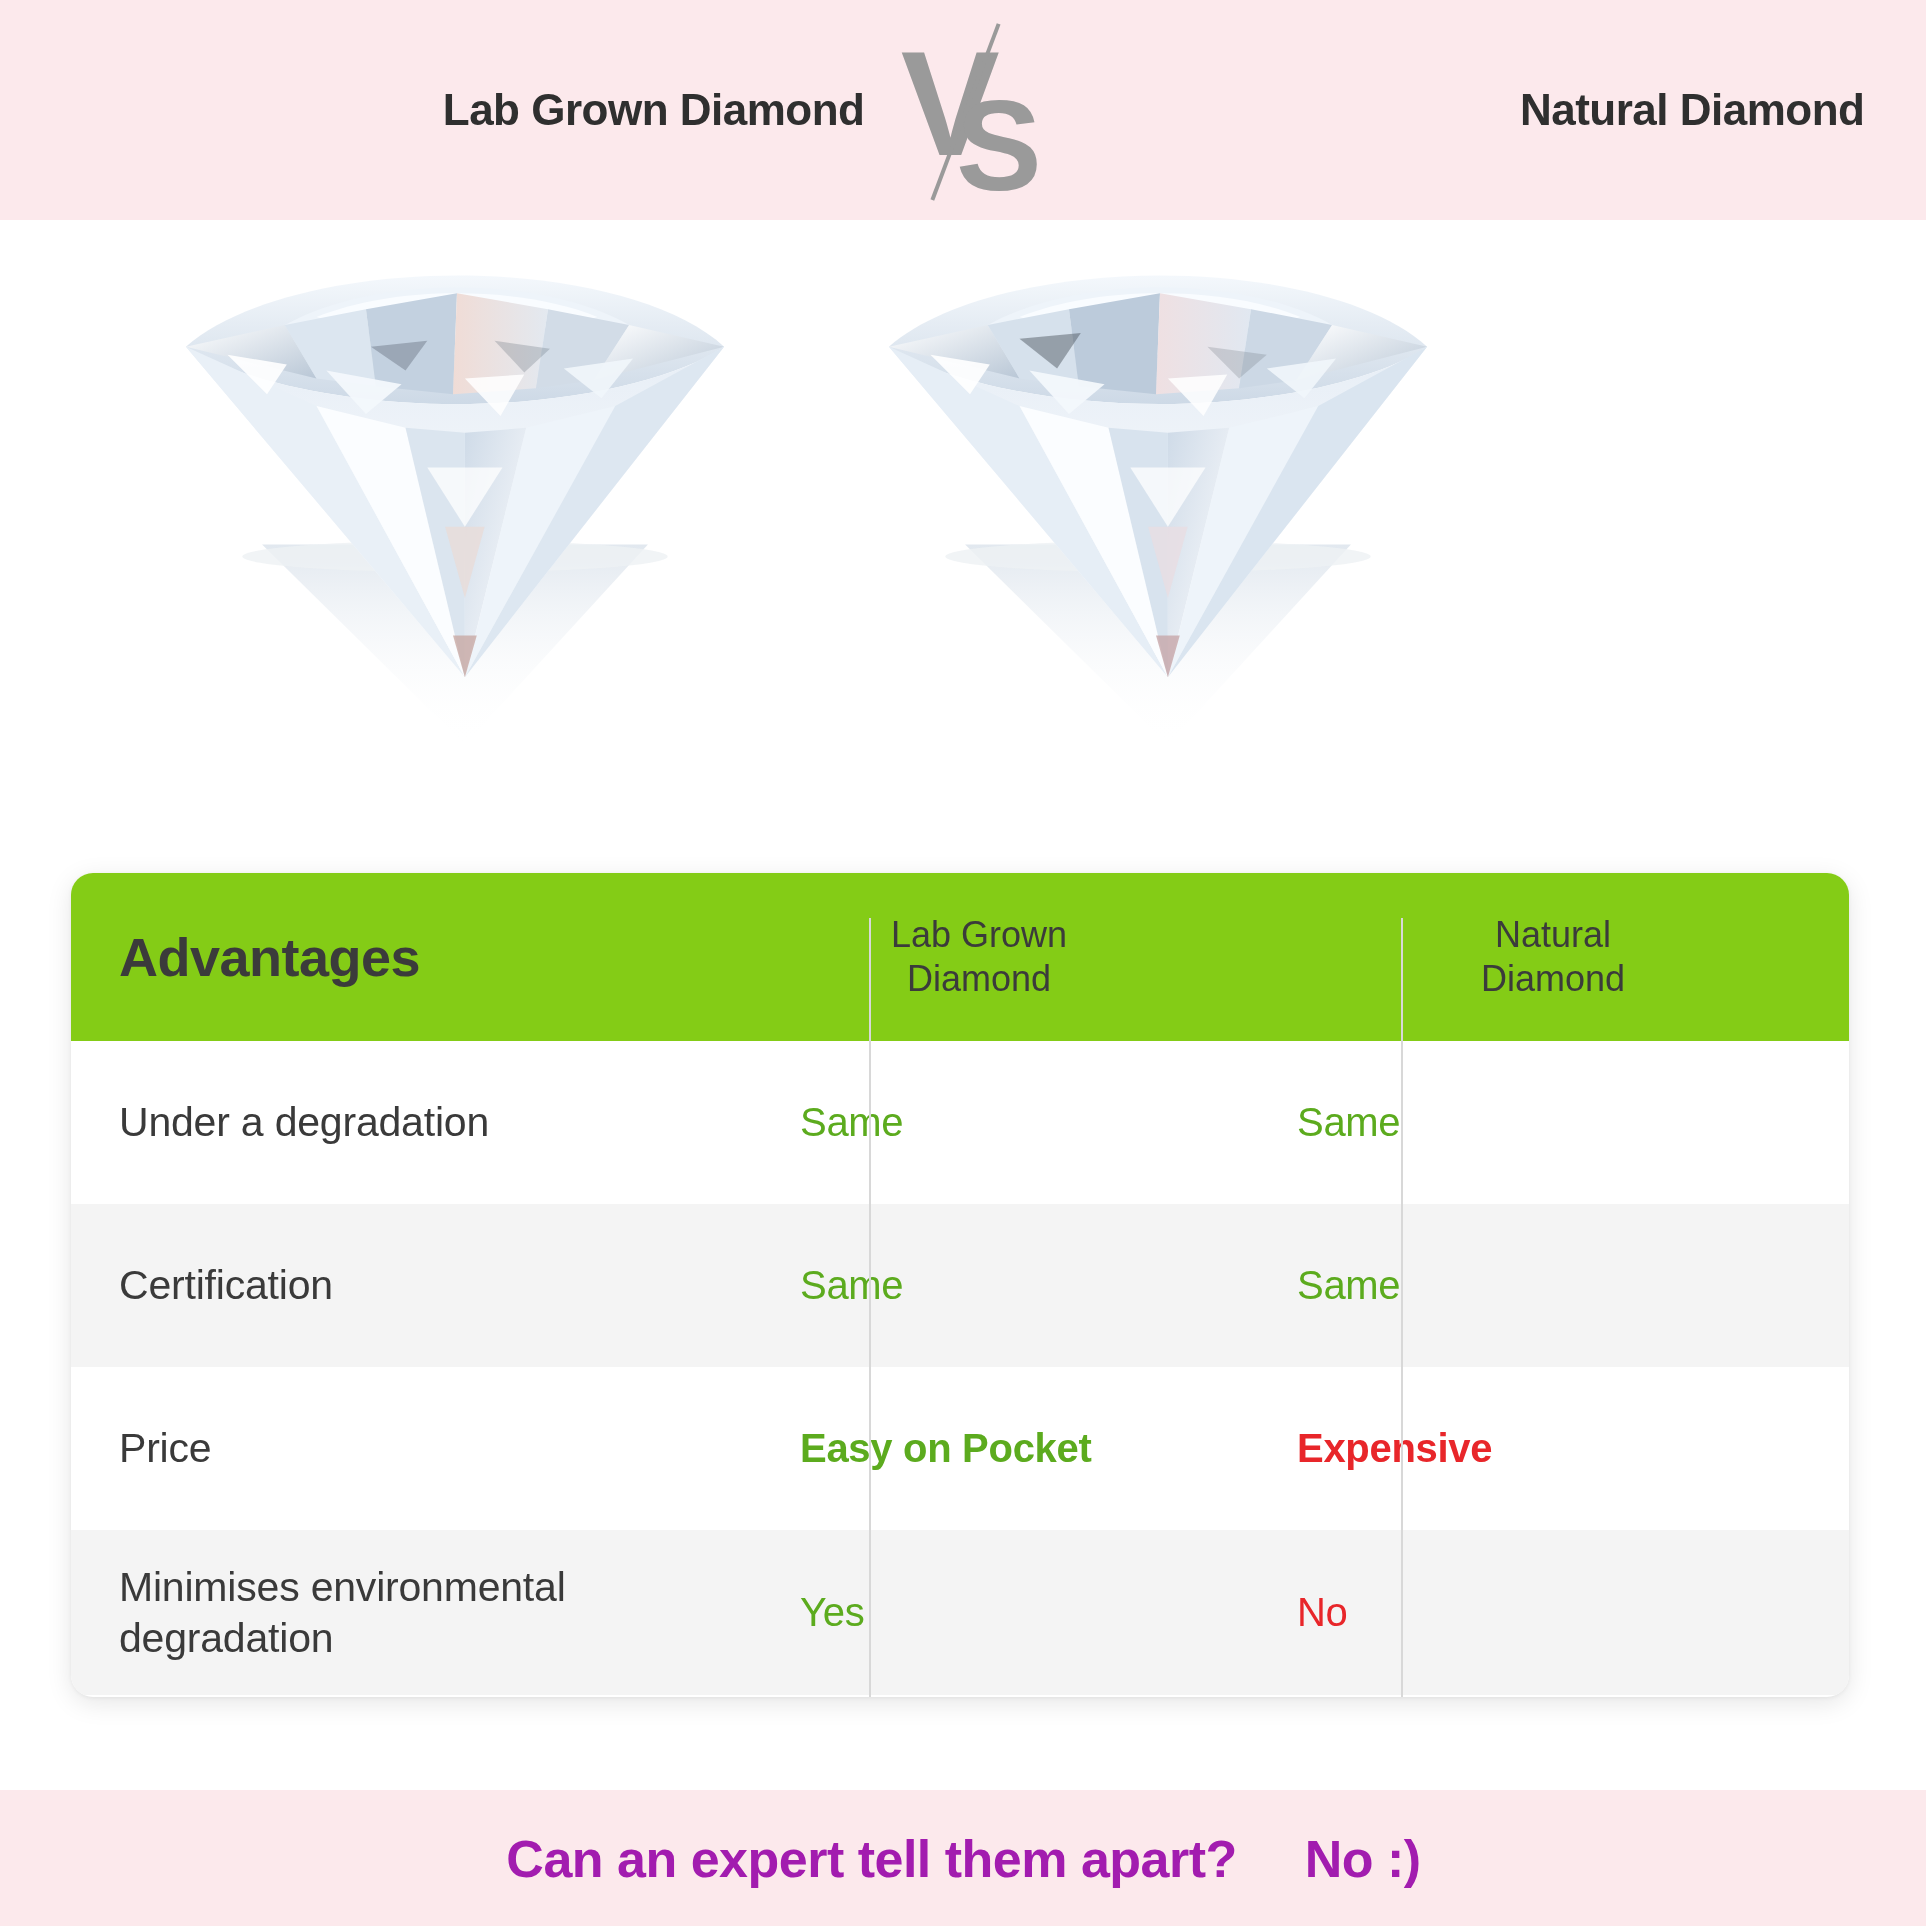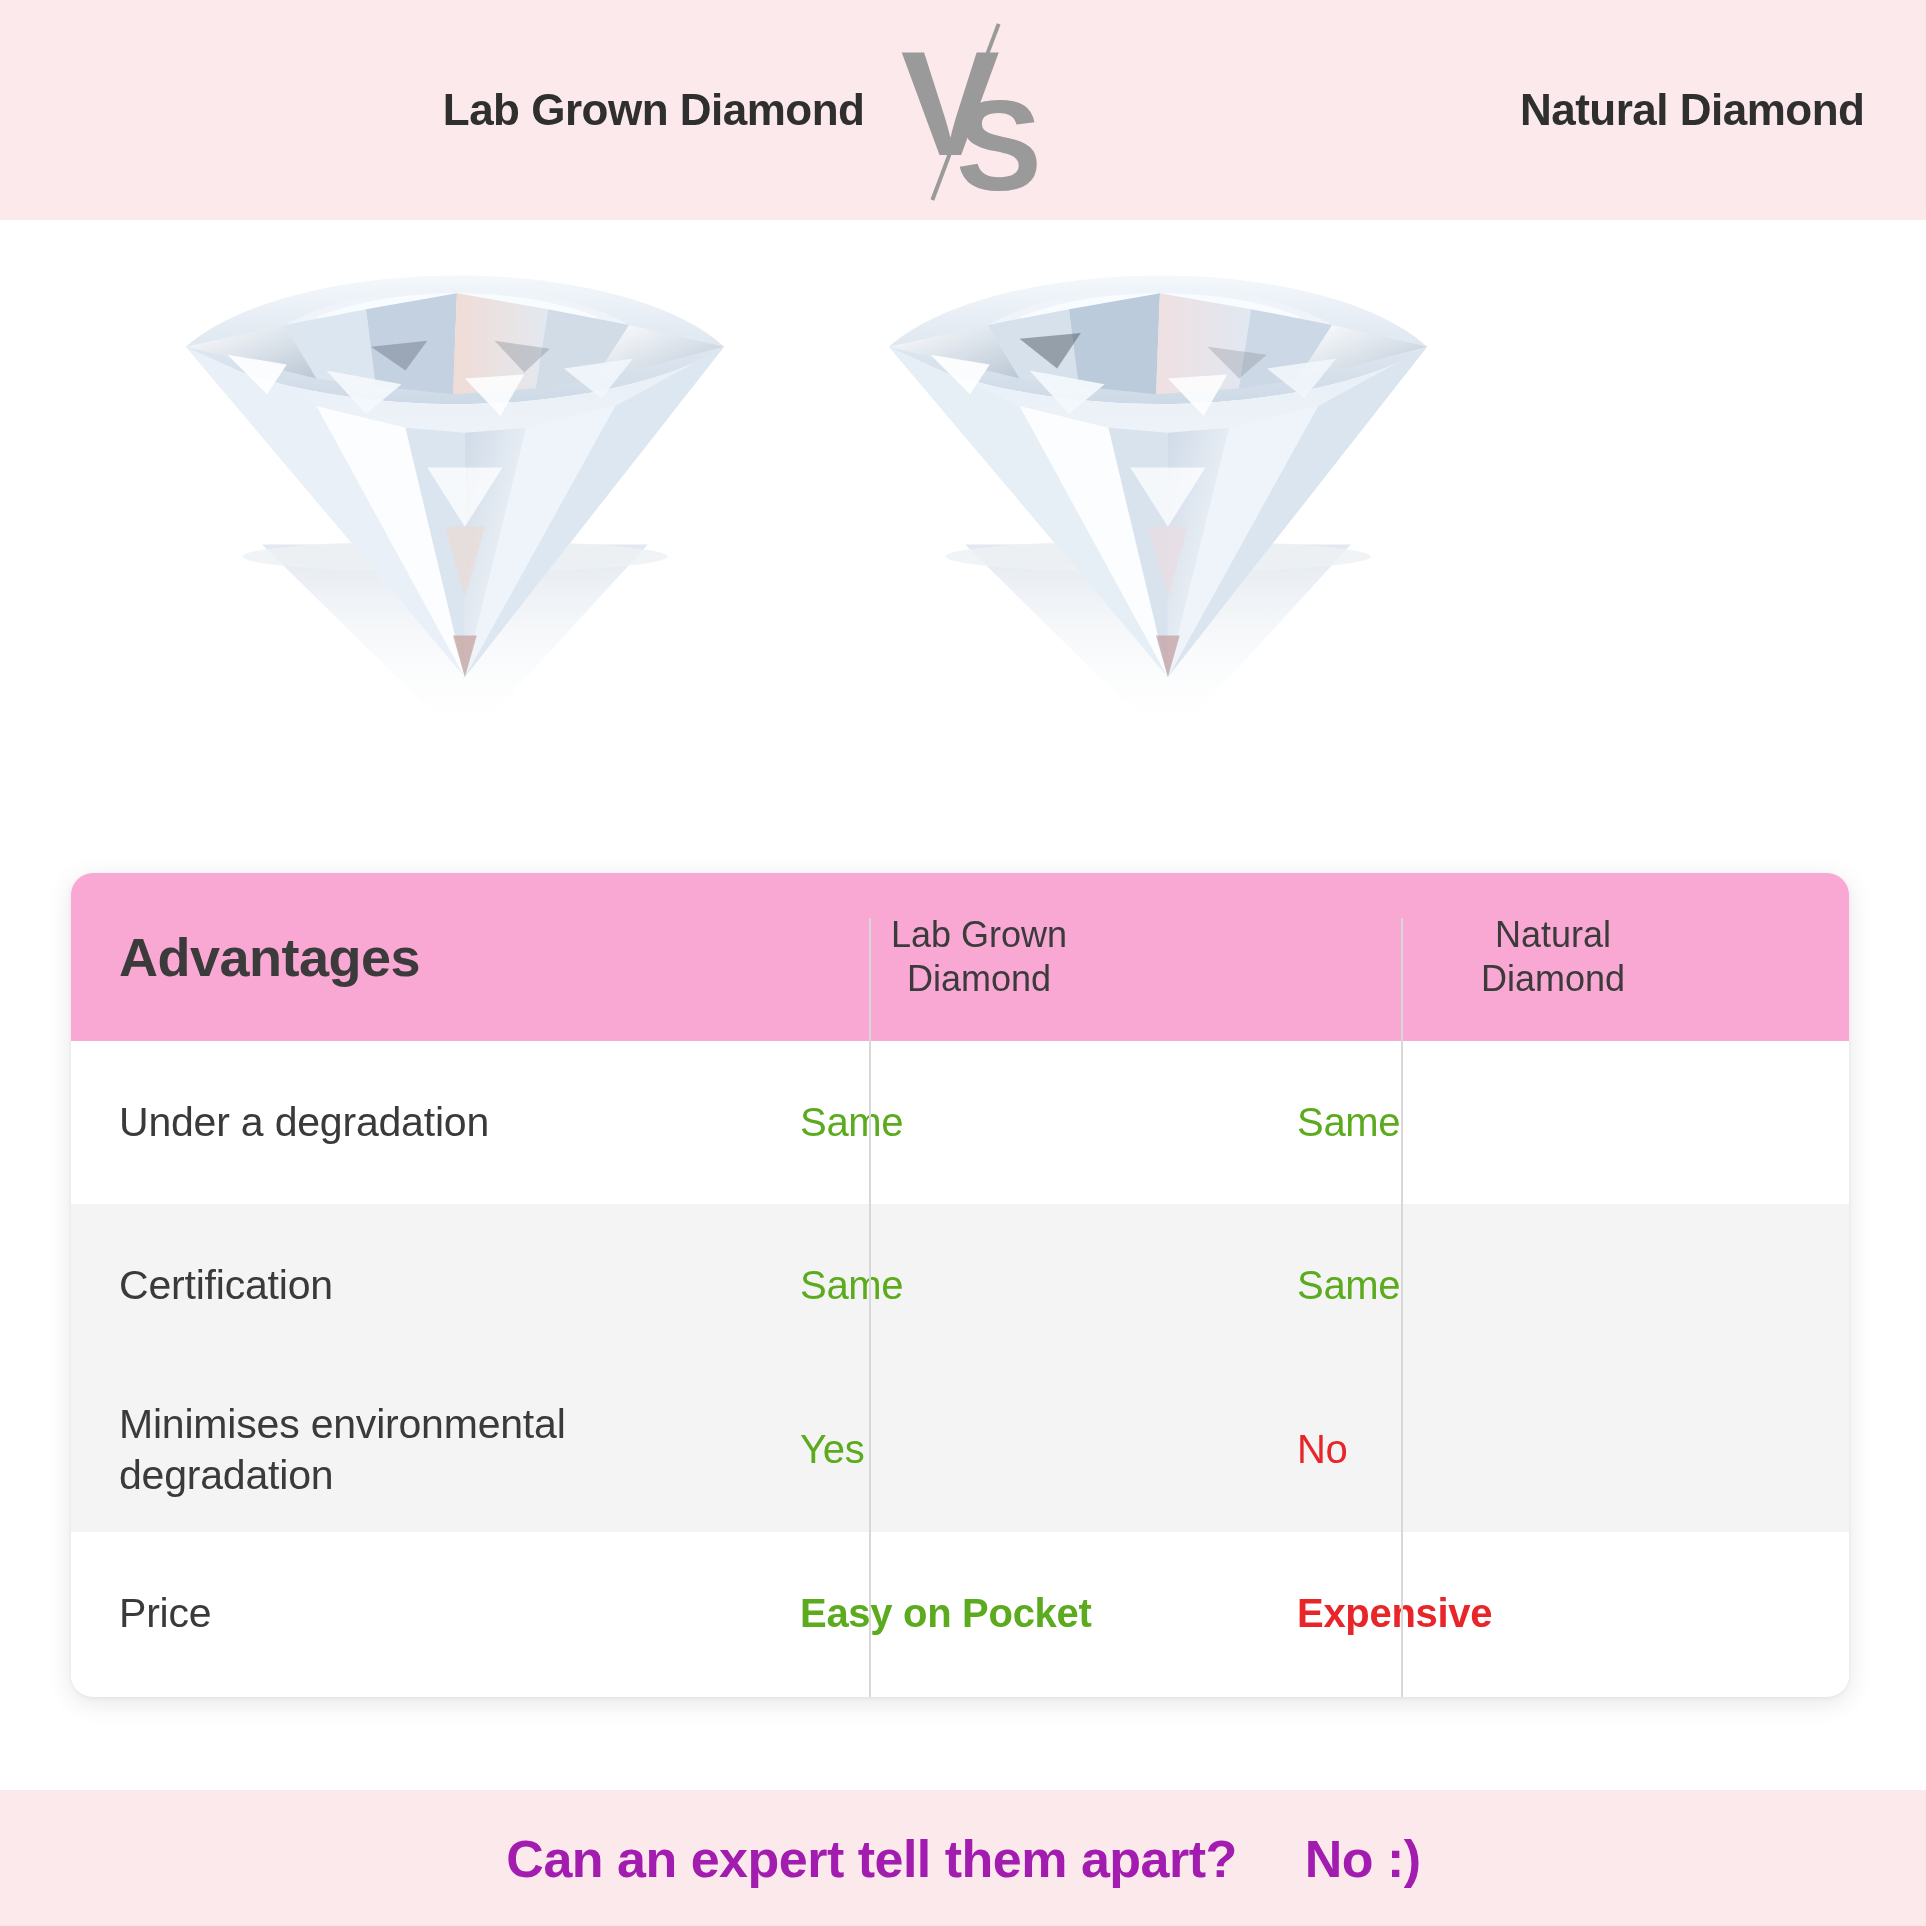--- a/index.html
+++ b/index.html
@@ -76,21 +76,21 @@
     overflow:hidden;
   }
   .table { width:100%; height:100%; display:flex; flex-direction:column; }
 
   .row { display:flex; width:100%; position:relative; }
   .c-label { width:630px; flex:0 0 630px; display:flex; align-items:center; padding-left:48px; }
   .c-lab   { width:532px; flex:0 0 532px; display:flex; align-items:center; justify-content:center; padding:0 10px; }
   .c-nat   { flex:1 1 auto;              display:flex; align-items:center; justify-content:center; padding:0 10px; }
 
   
-  #header-row { height:168px; background:#f9a8d4; }
+  #header-row { height:168px; background:#84cc16; }
   #header-row .c-label { align-items:center; }
   .hdr-title {
     font-size:54px; font-weight:bold; color:#3b3b3b; letter-spacing:-0.5px;
   }
   .hdr-col {
     font-size:36px; color:#3b3b3b; line-height:1.22; text-align:center; font-weight:400;margin-left:24px;
   }
 
   
   .body-row { height:auto; }
@@ -313,44 +313,44 @@
           <span class="cell-label">Certification</span>
         </div>
         <div class="c-lab">
           <span class="cell-val val-pos">Same</span>
         </div>
         <div class="c-nat">
           <span class="cell-val val-pos">Same</span>
         </div>
       </div>
 
+      <div class="row body-row" id="row-2">
+        <div class="c-label">
+          <span class="cell-label">Price</span>
+        </div>
+        <div class="c-lab">
+          <span class="cell-val val-pos strong">Easy on Pocket</span>
+        </div>
+        <div class="c-nat">
+          <span class="cell-val val-neg strong">Expensive</span>
+        </div>
+      </div>
+
       <div class="row body-row" id="row-3">
         <div class="c-label">
           <span class="cell-label">
             <span>Minimises environmental</span><br>
             <span>degradation</span>
           </span>
         </div>
         <div class="c-lab">
           <span class="cell-val val-pos">Yes</span>
         </div>
         <div class="c-nat">
           <span class="cell-val val-neg">No</span>
-        </div>
-      </div>
-
-      <div class="row body-row" id="row-2">
-        <div class="c-label">
-          <span class="cell-label">Price</span>
-        </div>
-        <div class="c-lab">
-          <span class="cell-val val-pos strong">Easy on Pocket</span>
-        </div>
-        <div class="c-nat">
-          <span class="cell-val val-neg strong">Expensive</span>
         </div>
       </div>
 
       <div class="vdiv" id="vdiv-1"></div>
       <div class="vdiv" id="vdiv-2"></div>
     </div>
   </div>
 
   <div class="banner" id="bottom-banner">
     <div class="footer-line">

